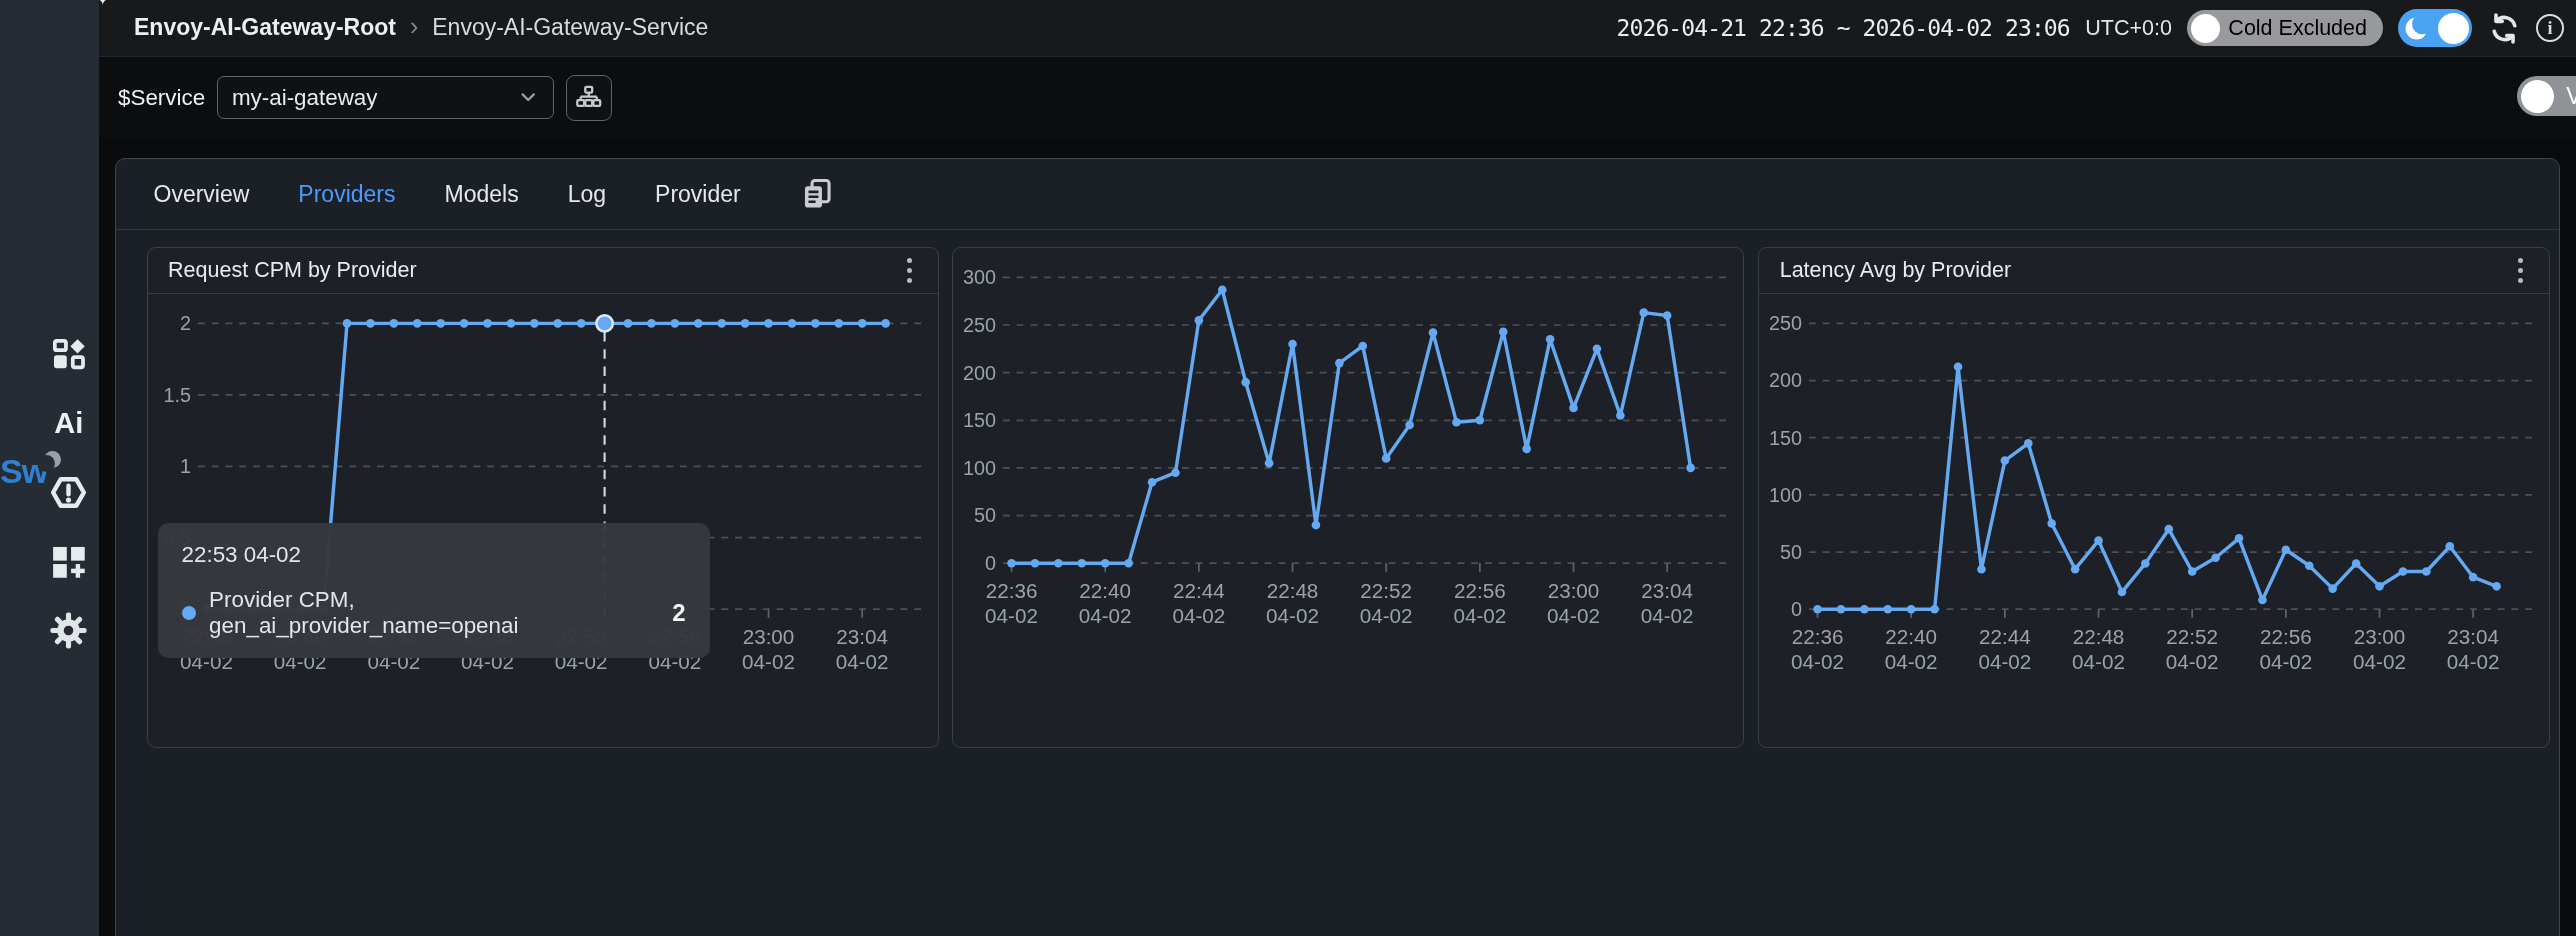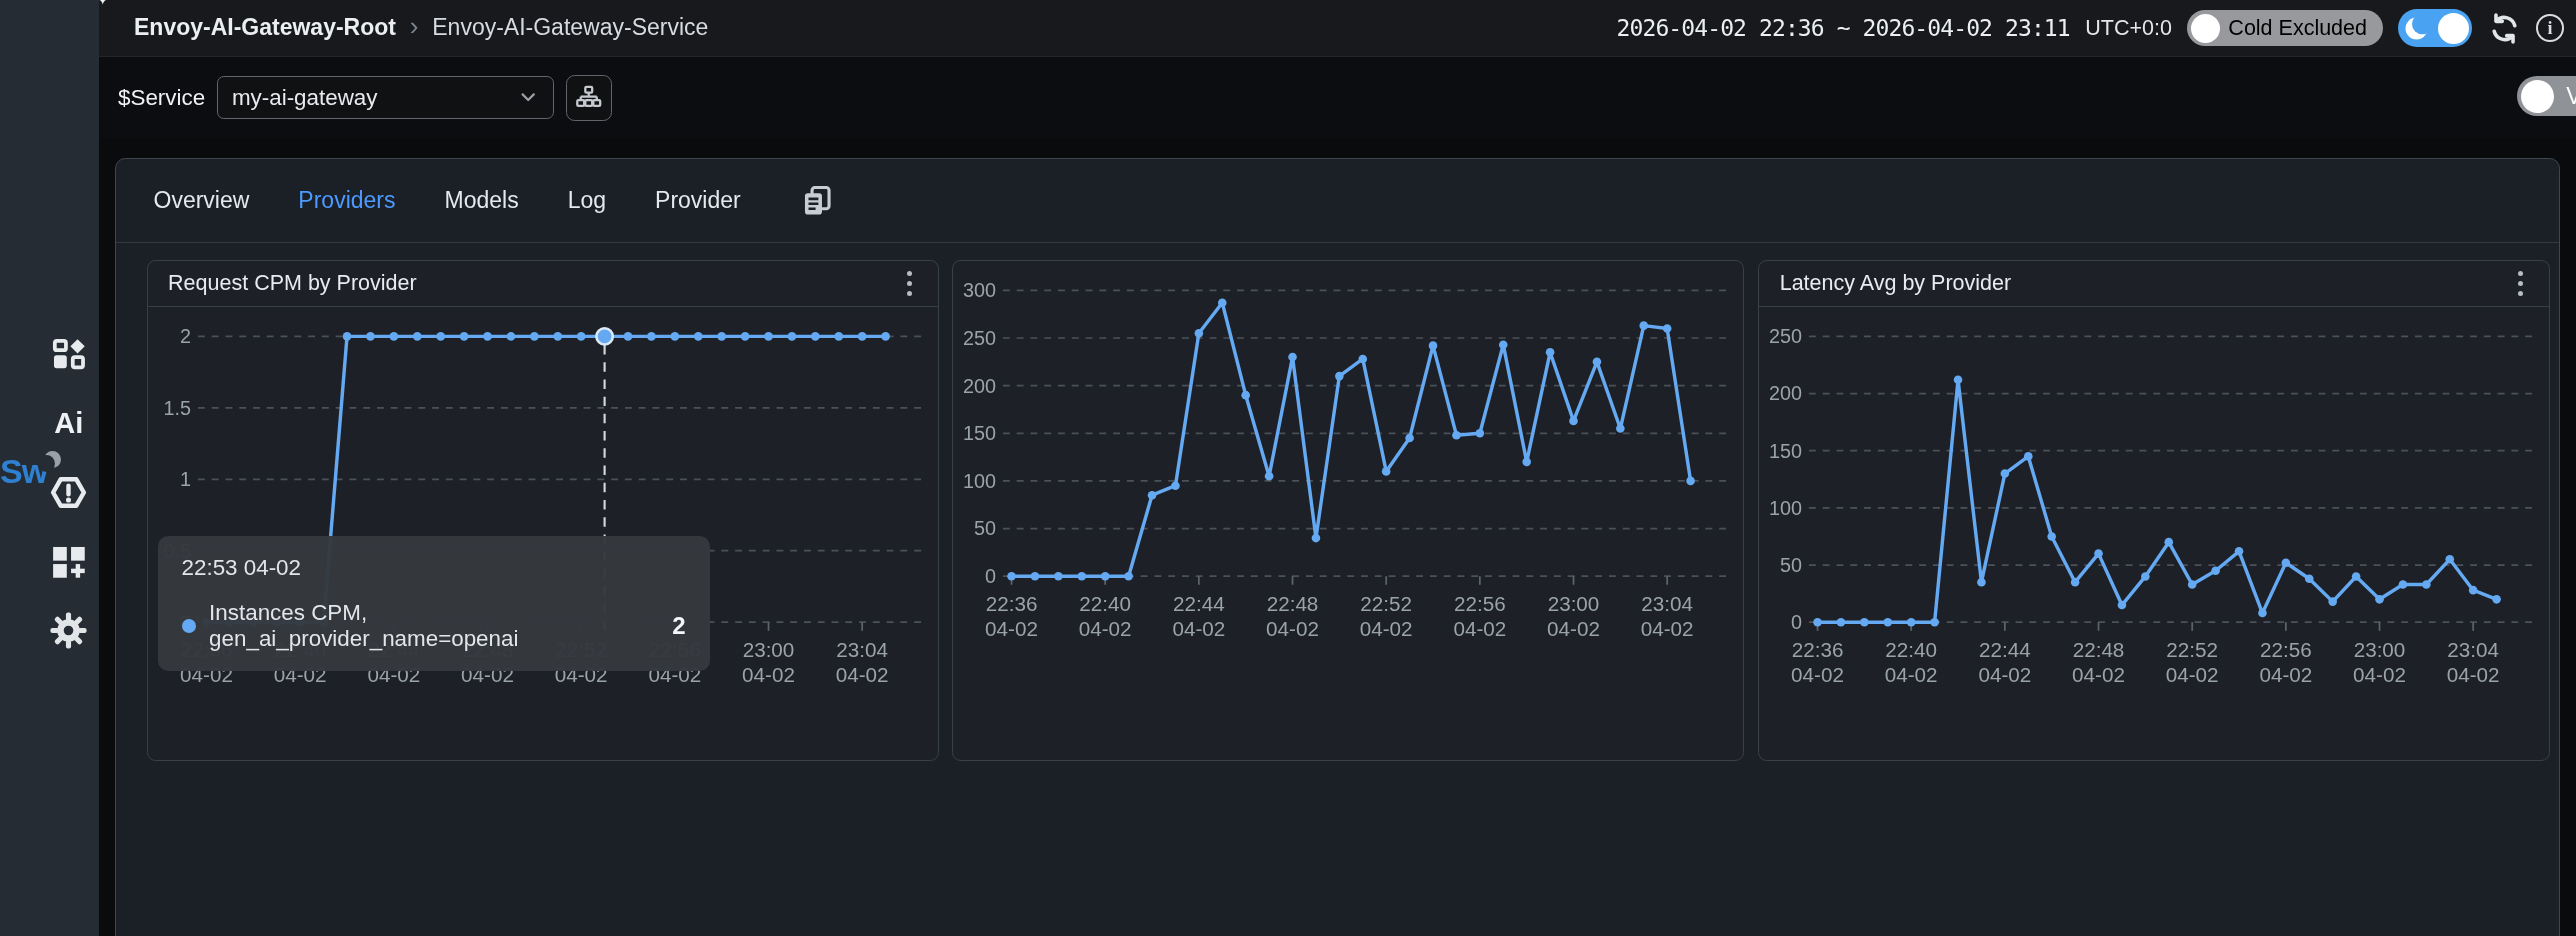--- a/index.html
+++ b/index.html
@@ -44,21 +44,21 @@
   .service-value { font-size:22.4px; color:#e8eaed; }
   .select-chevron { margin-left:auto; }
   .sitemap-btn { width:46px; height:46px; margin-left:12px; border:1.7px solid #61666c; border-radius:8.6px; display:flex; align-items:center; justify-content:center; cursor:pointer; background:#0f1113; }
   .pill-vars { position:absolute; left:2418px; top:19px; background:#8f9296; height:40px; width:129px; padding:0 13.8px 0 4.3px; gap:12px; }
   .pill-vars .knob { width:33px; height:33px; }
   .pill-vars-label { font-size:23px; color:#ffffff; }
 
   
   .content { position:relative; height:798px; background:#0a0b0d; }
   .card { position:absolute; left:15.5px; right:16.3px; top:20px; height:912px; background:#1b2026; border:1.7px solid #3f464f; border-radius:10.3px; overflow:hidden; }
-  .tabs { display:flex; align-items:center; height:84px; padding:0 38px; gap:49px; border-bottom:1.7px solid #32383f; }
+  .tabs { display:flex; align-items:center; height:71px; padding:0 38px; gap:49px; border-bottom:1.7px solid #32383f; }
   .tab { font-size:23px; color:#e6e9ec; cursor:pointer; }
   .tab.active { color:#4c9aff; }
   .copy-btn { margin-left:10.3px; cursor:pointer; display:flex; }
 
   .panels { display:flex; gap:13.8px; padding:17px 31px 0; }
   .panel { width:792px; height:501px; background:#1d2127; border:1.7px solid #3a4048; border-radius:8.6px; position:relative; }
   .panel-header { height:46px; display:flex; align-items:center; padding:0 20.6px; border-bottom:1.7px solid #383e45; }
   .panel-title { font-size:21.5px; color:#e9ecef; }
   .kebab { margin-left:auto; display:flex; flex-direction:column; gap:5.2px; cursor:pointer; padding:5.2px; }
   .kebab i { width:5.2px; height:5.2px; border-radius:50%; background:#b7bcc2; }
@@ -136,21 +136,21 @@
 
 <div class="main">
 
   <div class="topbar">
     <div class="breadcrumb">
       <span class="crumb-root">Envoy-AI-Gateway-Root</span>
       <span class="crumb-sep">›</span>
       <span class="crumb-current">Envoy-AI-Gateway-Service</span>
     </div>
     <div class="topbar-right">
-      <span class="time-range">2026-04-02 22:36 ~ 2026-04-02 23:11</span>
+      <span class="time-range">2026-04-21 22:36 ~ 2026-04-02 23:06</span>
       <span class="tz">UTC+0:0</span>
       <span class="pill pill-cold">
         <span class="knob"></span>
         <span class="pill-cold-label">Cold Excluded</span>
       </span>
       <span class="pill pill-dark">
         <span class="moon-wrap">
           <svg width="31" height="31" viewBox="0 0 24 24">
             <circle cx="12" cy="12" r="8.5" fill="#ffffff"></circle>
             <circle cx="16.5" cy="8.5" r="8" fill="#4aa3f2"></circle>
@@ -295,21 +295,21 @@
                 <circle cx="775.1999999999999" cy="34" r="5" fill="#64a9f2"></circle>
                 <circle cx="802.4" cy="34" r="5" fill="#64a9f2"></circle>
                 <circle cx="829.6" cy="34" r="5" fill="#64a9f2"></circle>
                 <circle cx="856.8" cy="34" r="5" fill="#64a9f2"></circle>
                 <circle cx="530.4" cy="34" r="9.5" fill="#64a9f2" stroke="#dce9f8" stroke-width="3"></circle>
               </svg>
             <div class="chart-tooltip">
               <div class="tt-title">22:53 04-02</div>
               <div class="tt-row">
                 <span class="tt-dot"></span>
-                <span class="tt-label">Instances CPM, gen_ai_provider_name=openai</span>
+                <span class="tt-label">Provider CPM, gen_ai_provider_name=openai</span>
                 <span class="tt-value">2</span>
               </div>
             </div>
           </div>
         </div>
 
         <div class="panel">
           <div class="panel-body">
             <svg width="792" height="379" viewBox="0 0 920 440">
                 <line x1="58" y1="366" x2="906" y2="366" stroke="#4b5158" stroke-width="2" stroke-dasharray="8 8"></line>

